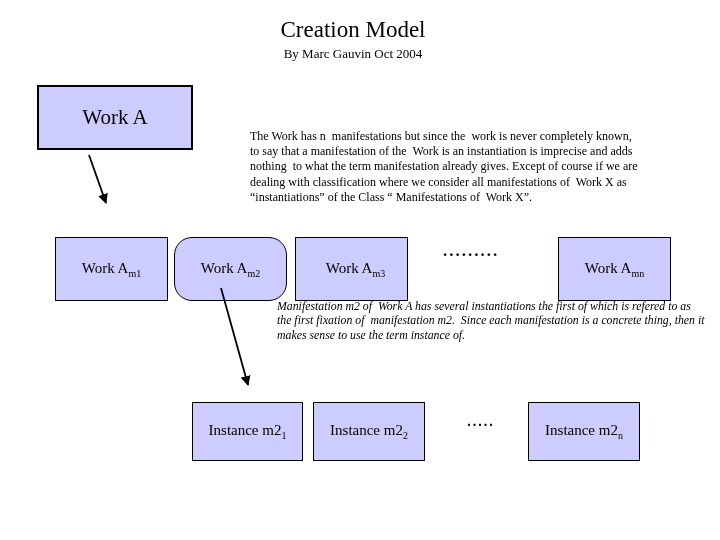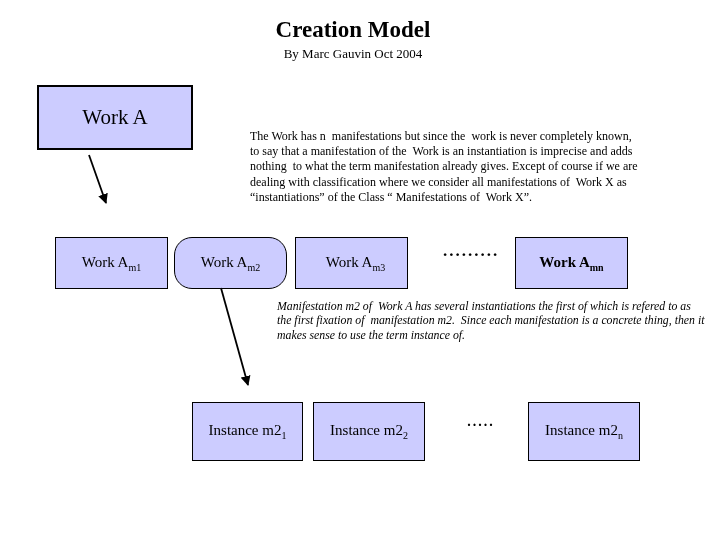--- a/index.html
+++ b/index.html
@@ -11,36 +11,36 @@
   html,body{margin:0;padding:0;}
   .slide{
     position:relative;
     width:720px;height:540px;
     background:var(--slide-bg);
     color:var(--text);
     font-family:"Liberation Serif","DejaVu Serif",serif;
     overflow:hidden;
   }
   .header{position:absolute;top:17px;left:0;width:706px;text-align:center;}
-  .title{font-size:23px;font-weight:bold;line-height:26px;}
+  .title{font-size:23px;font-weight:normal;line-height:26px;}
   .subtitle{font-size:13px;font-weight:normal;margin-top:3px;}
   .box{
     position:absolute;
     background:var(--box-fill);
     border:2px solid var(--box-border);
     box-sizing:border-box;
     display:flex;align-items:center;justify-content:center;
     text-align:center;
   }
   .box-work-a{left:37px;top:85px;width:156px;height:65px;font-size:21px;}
-  .box-m{top:237px;width:113px;height:52px;font-size:15px;border-width:1.5px;}
+  .box-m{top:237px;width:113px;height:64px;font-size:15px;border-width:1.5px;}
   .box-am1{left:55px;}
   .box-am2{left:174px;border-radius:18px;}
   .box-am3{left:295px;padding-left:8px;}
-  .box-amn{left:515px;font-weight:bold;}
+  .box-amn{left:558px;}
   .box-i{top:402px;height:59px;font-size:15px;border-width:1.5px;}
   .box-i1{left:192px;width:111px;}
   .box-i2{left:313px;width:112px;}
   .box-in{left:528px;width:112px;}
   .box sub{font-size:10px;}
   .para{
     position:absolute;margin:0;
     white-space:pre-wrap;
     font-size:12px;
   }

